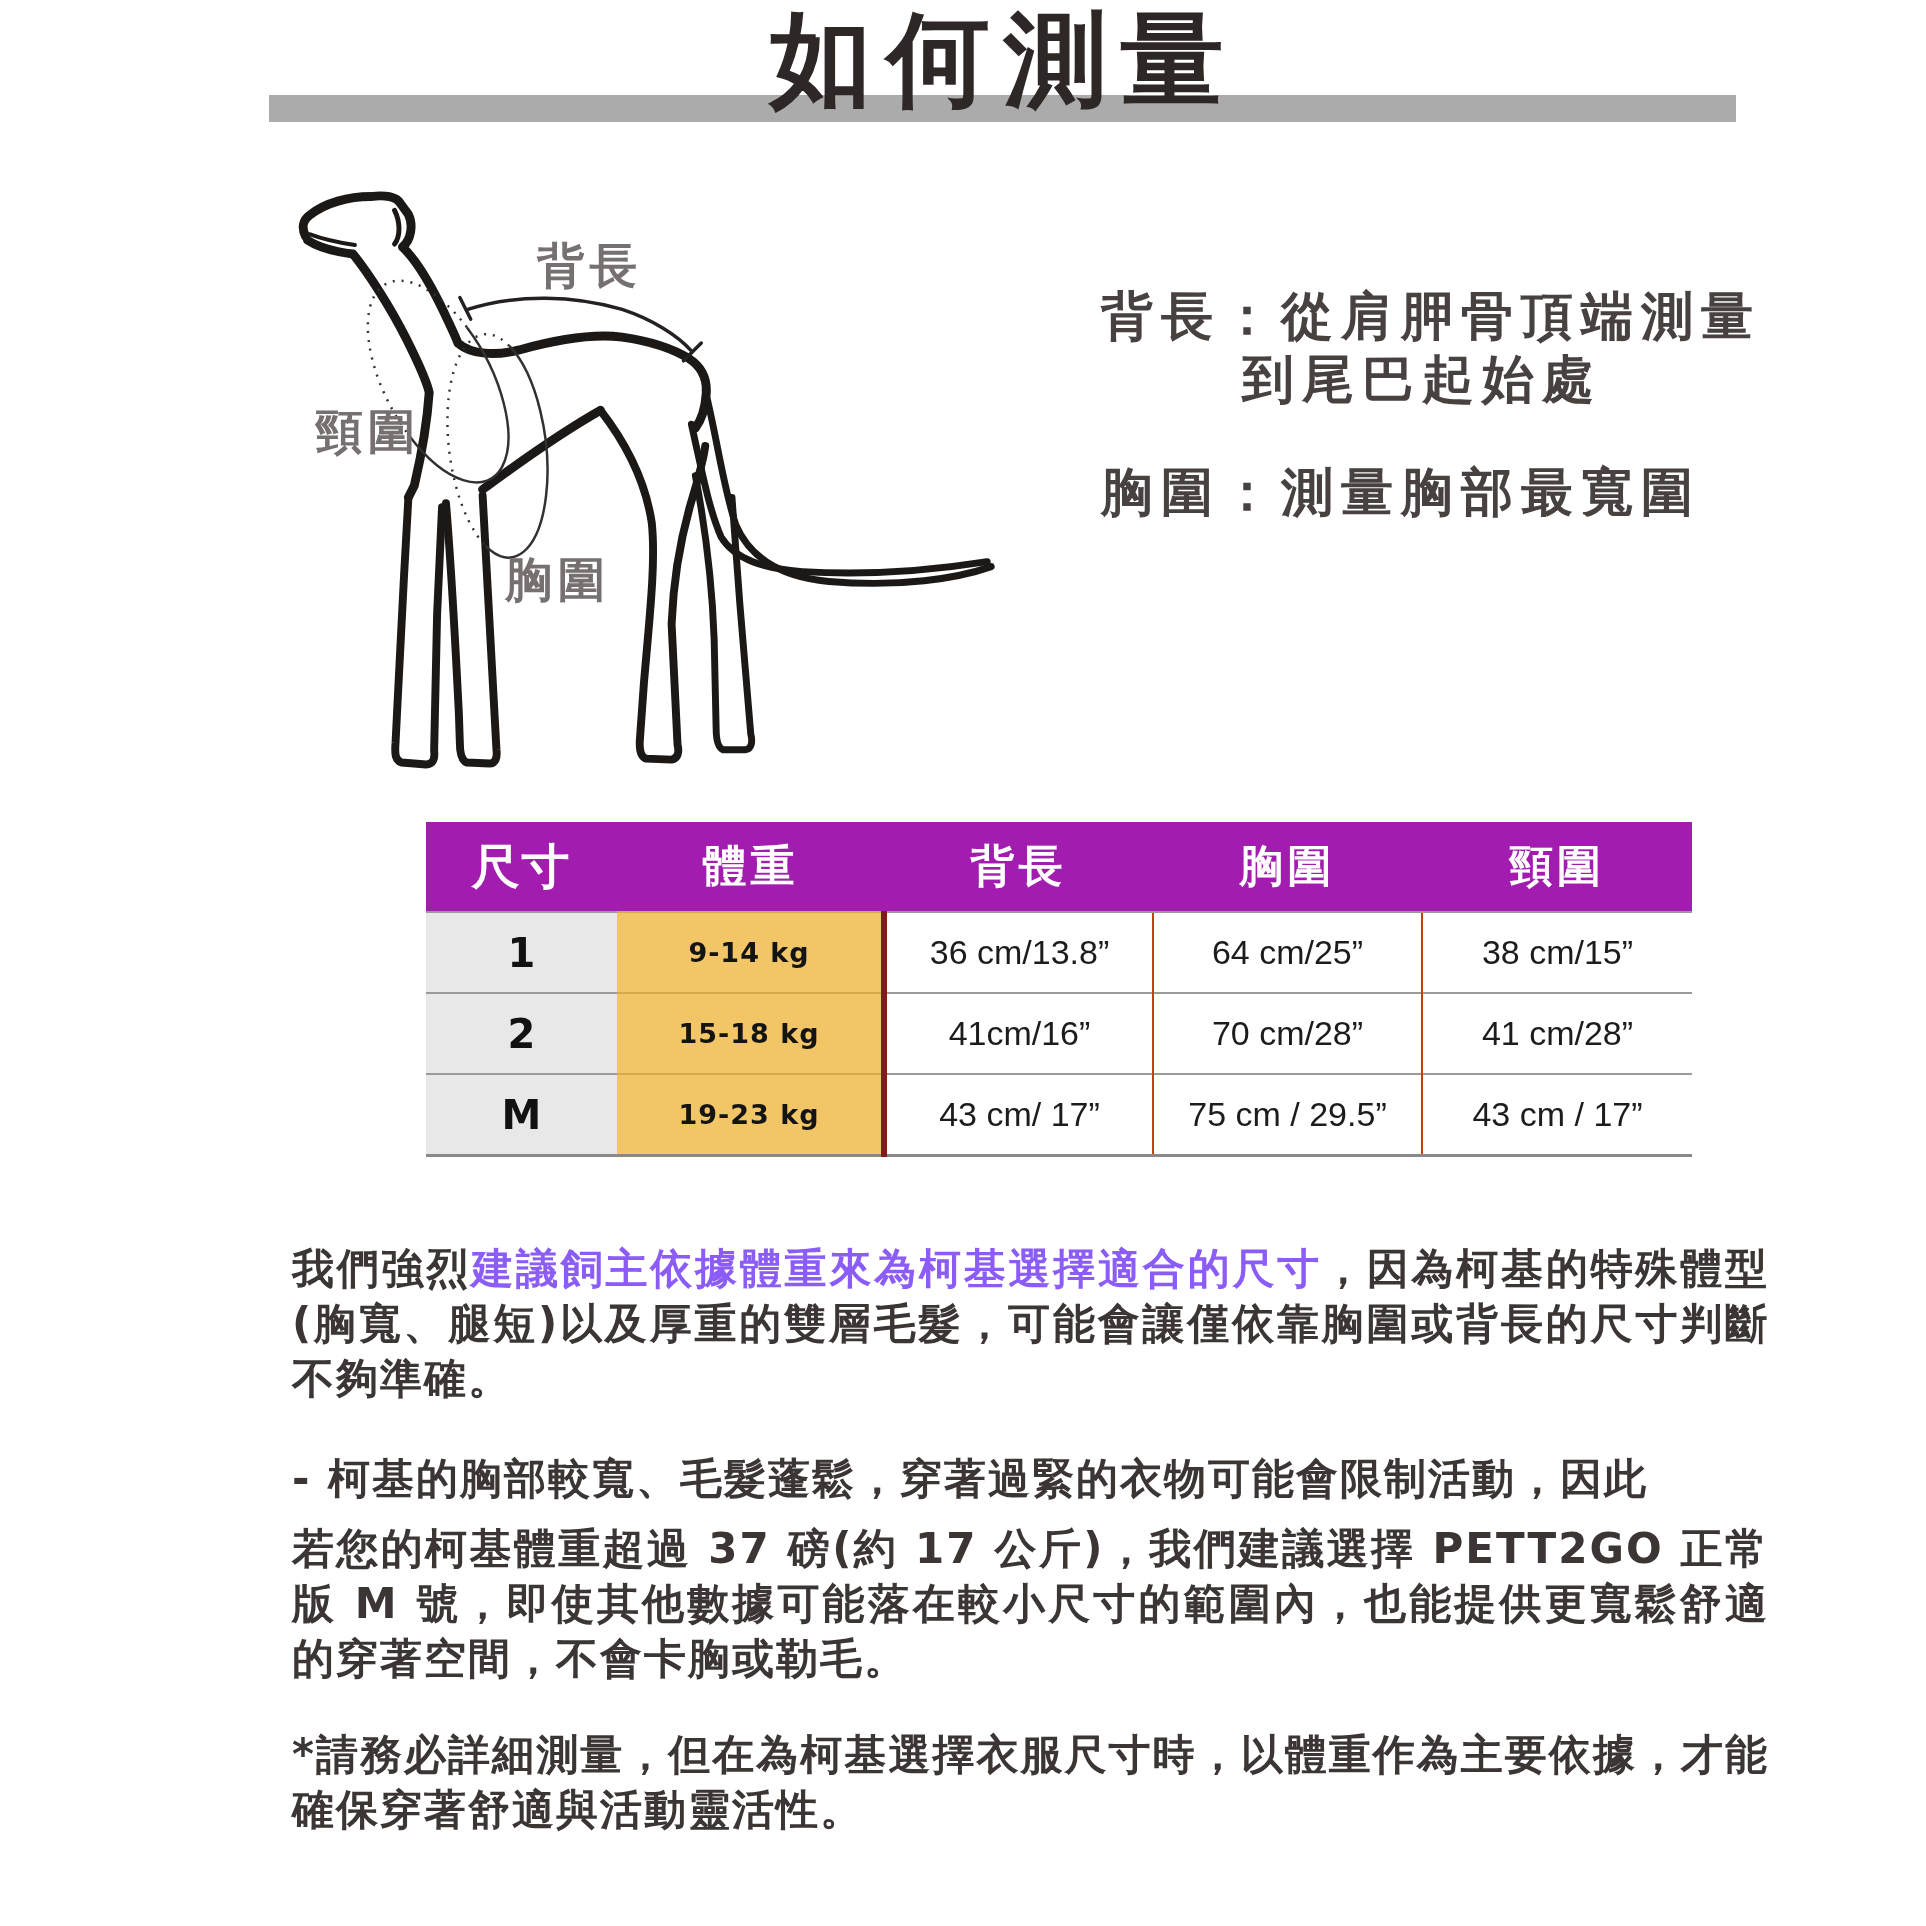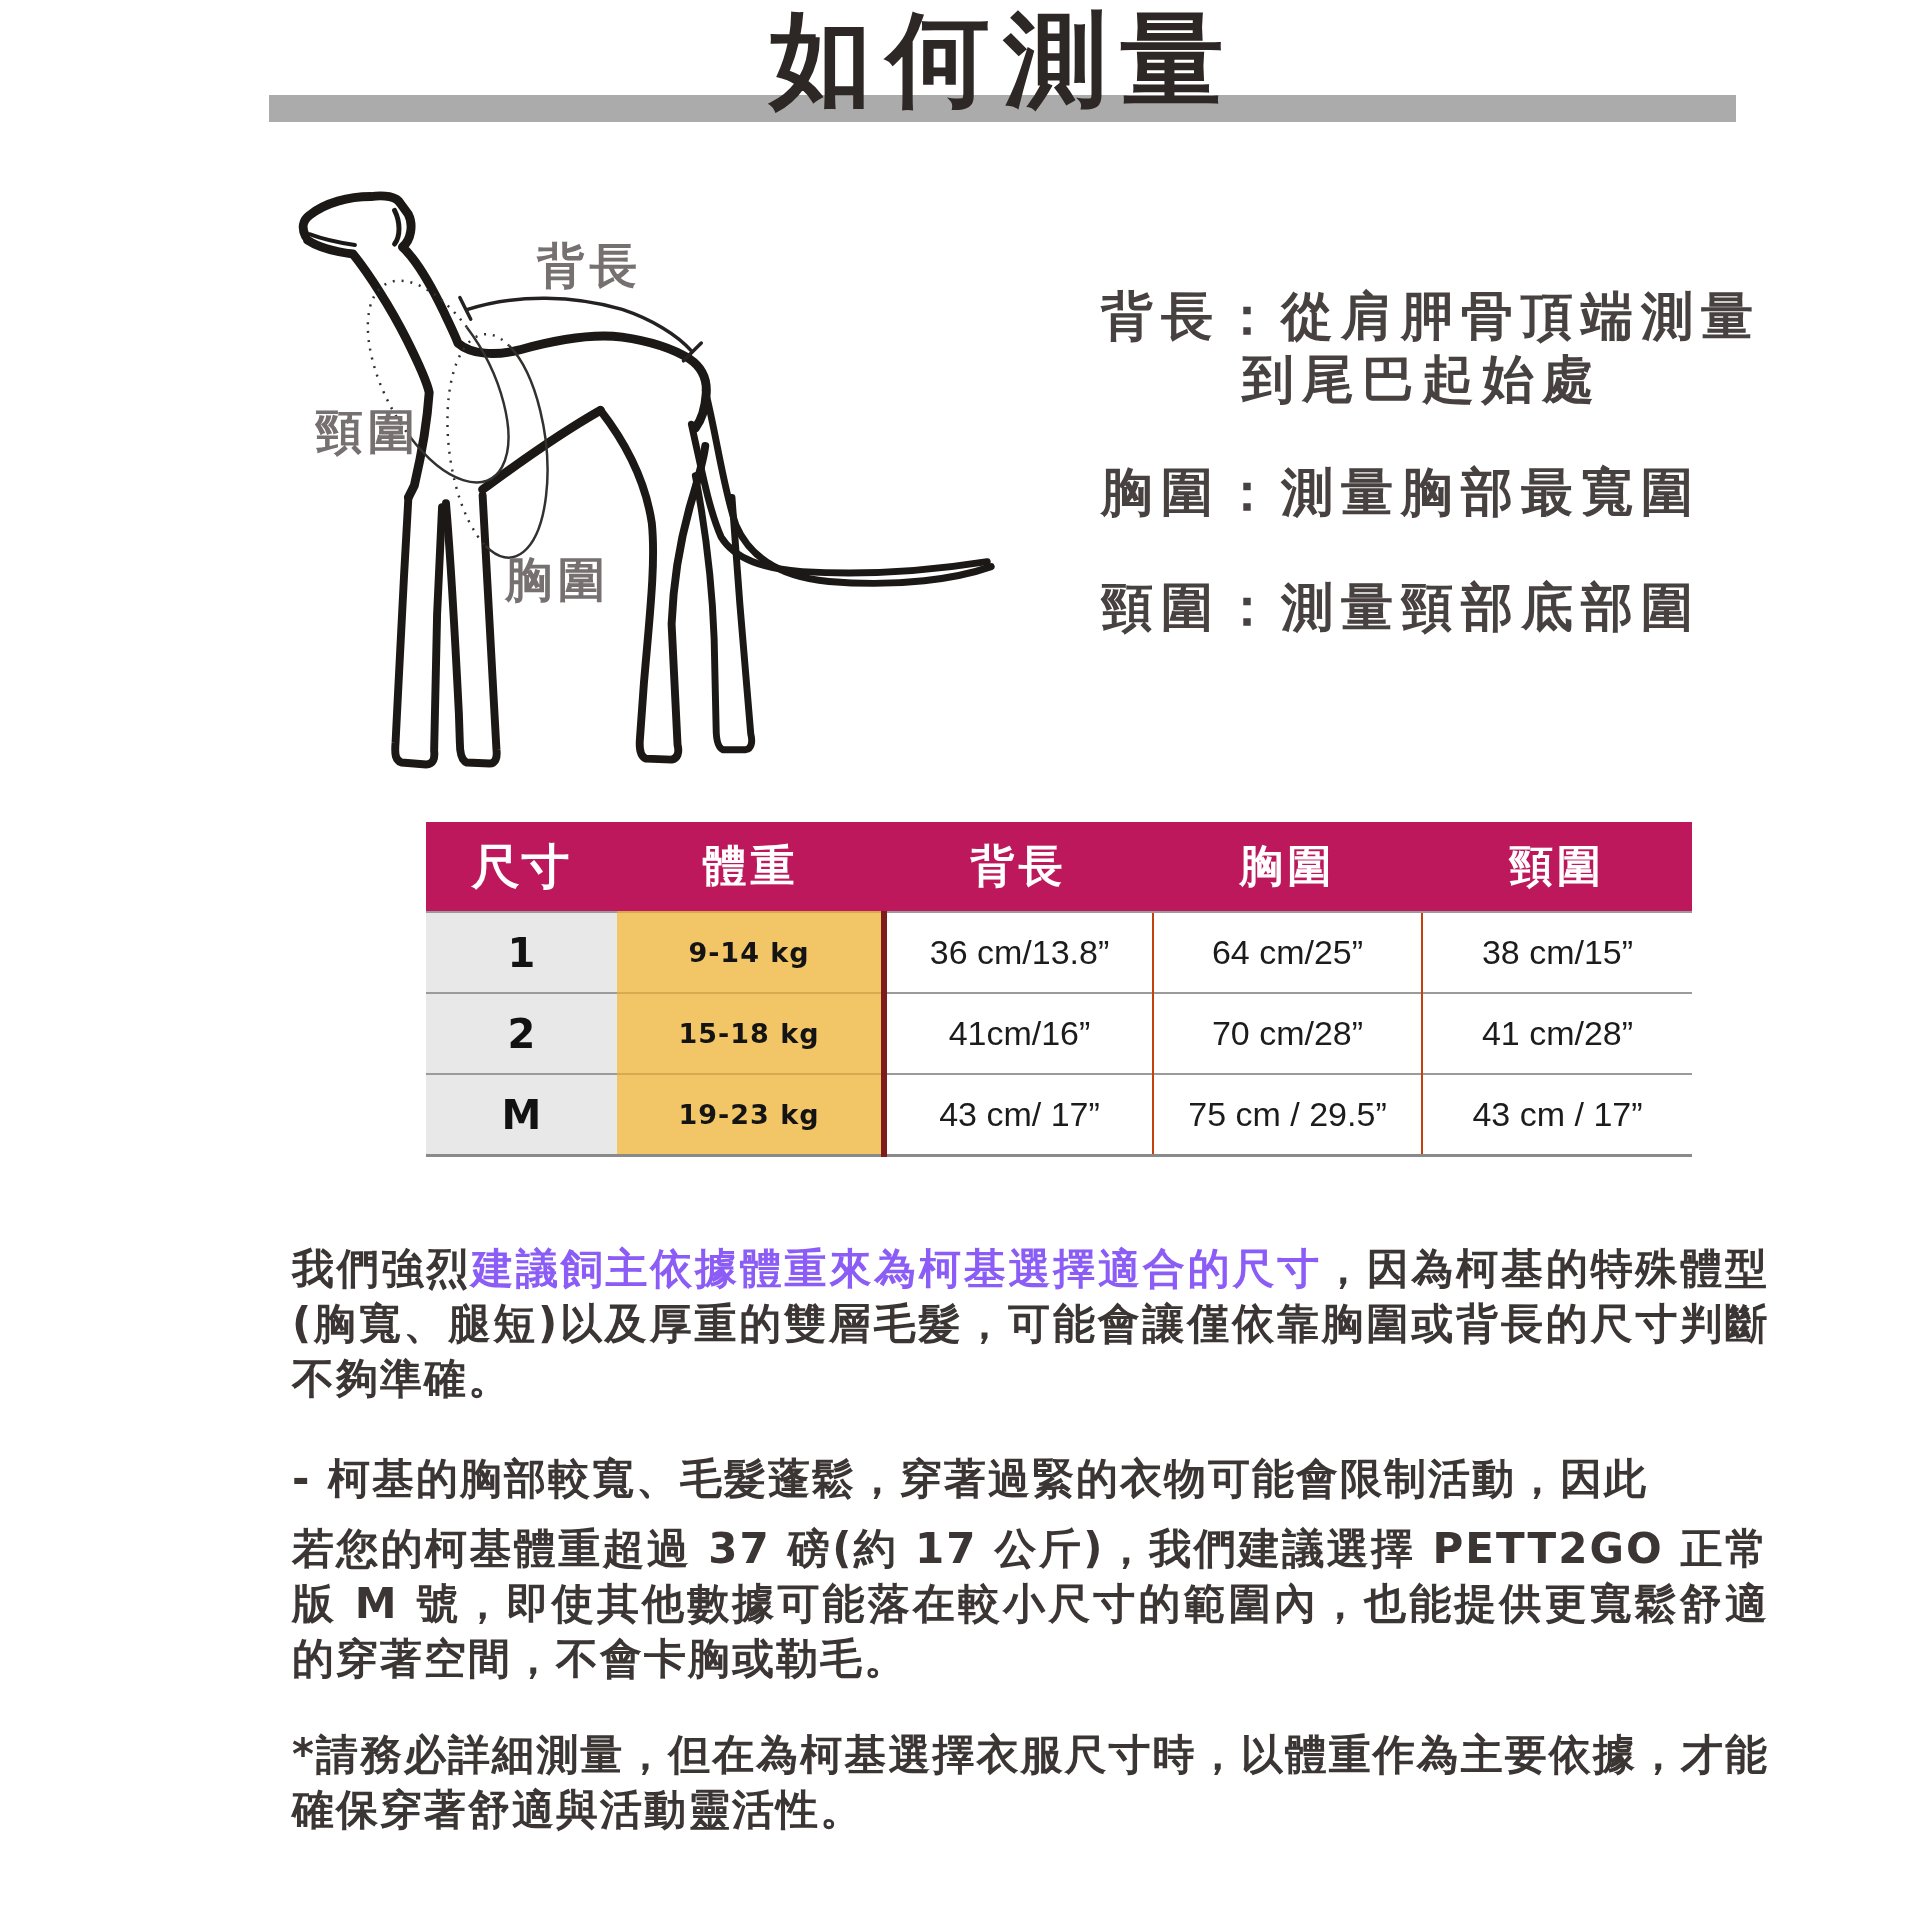--- a/index.html
+++ b/index.html
@@ -35,21 +35,21 @@
   #def-back .def-line2 { padding-left:141px; }
   #def-chest { top:461px; }
   #def-neck  { top:576px; }
 
   
   .size-table {
     position:absolute; left:386px; top:822px; border-collapse:collapse;
     table-layout:fixed; border-bottom:3px solid #8a8a8a;
   }
   .size-table th {
-    background:#be185d; color:#ffffff; font-size:44px; font-weight:bold;
+    background:#a21caf; color:#ffffff; font-size:44px; font-weight:bold;
     height:87px; text-align:center; vertical-align:middle; letter-spacing:4px;
   }
   .size-table th.serif { font-family:"Liberation Serif", serif; font-size:48px; letter-spacing:2px; }
   .size-table td {
     height:77px; text-align:center; vertical-align:middle;
     border-top:2px solid #9b9b9b;
   }
   td.size-col   { background:#e9e8e8; font-weight:bold; font-size:40px; color:#121212; }
   td.weight-col { background:#f2c566; font-weight:bold; font-size:27px; color:#141414; letter-spacing:1px; border-top-color:#d8a94e; }
   td.val {
@@ -123,23 +123,20 @@
     </svg>
   </div>
 
   <div class="defs" id="def-back">
     <div><span>背長：</span><span>從肩胛骨頂端測量</span></div>
     <div class="def-line2">到尾巴起始處</div>
   </div>
   <div class="defs" id="def-chest">
     <span>胸圍：</span><span>測量胸部最寬圍</span>
   </div>
-  <div class="defs" id="def-neck">
-    <span>頸圍：</span><span>測量頸部底部圍</span>
-  </div>
 
   <table class="size-table">
     <colgroup>
       <col style="width:191px">
         <col style="width:267px">
         <col style="width:269px">
         <col style="width:269px">
         <col style="width:270px">
     </colgroup>
     <thead>

